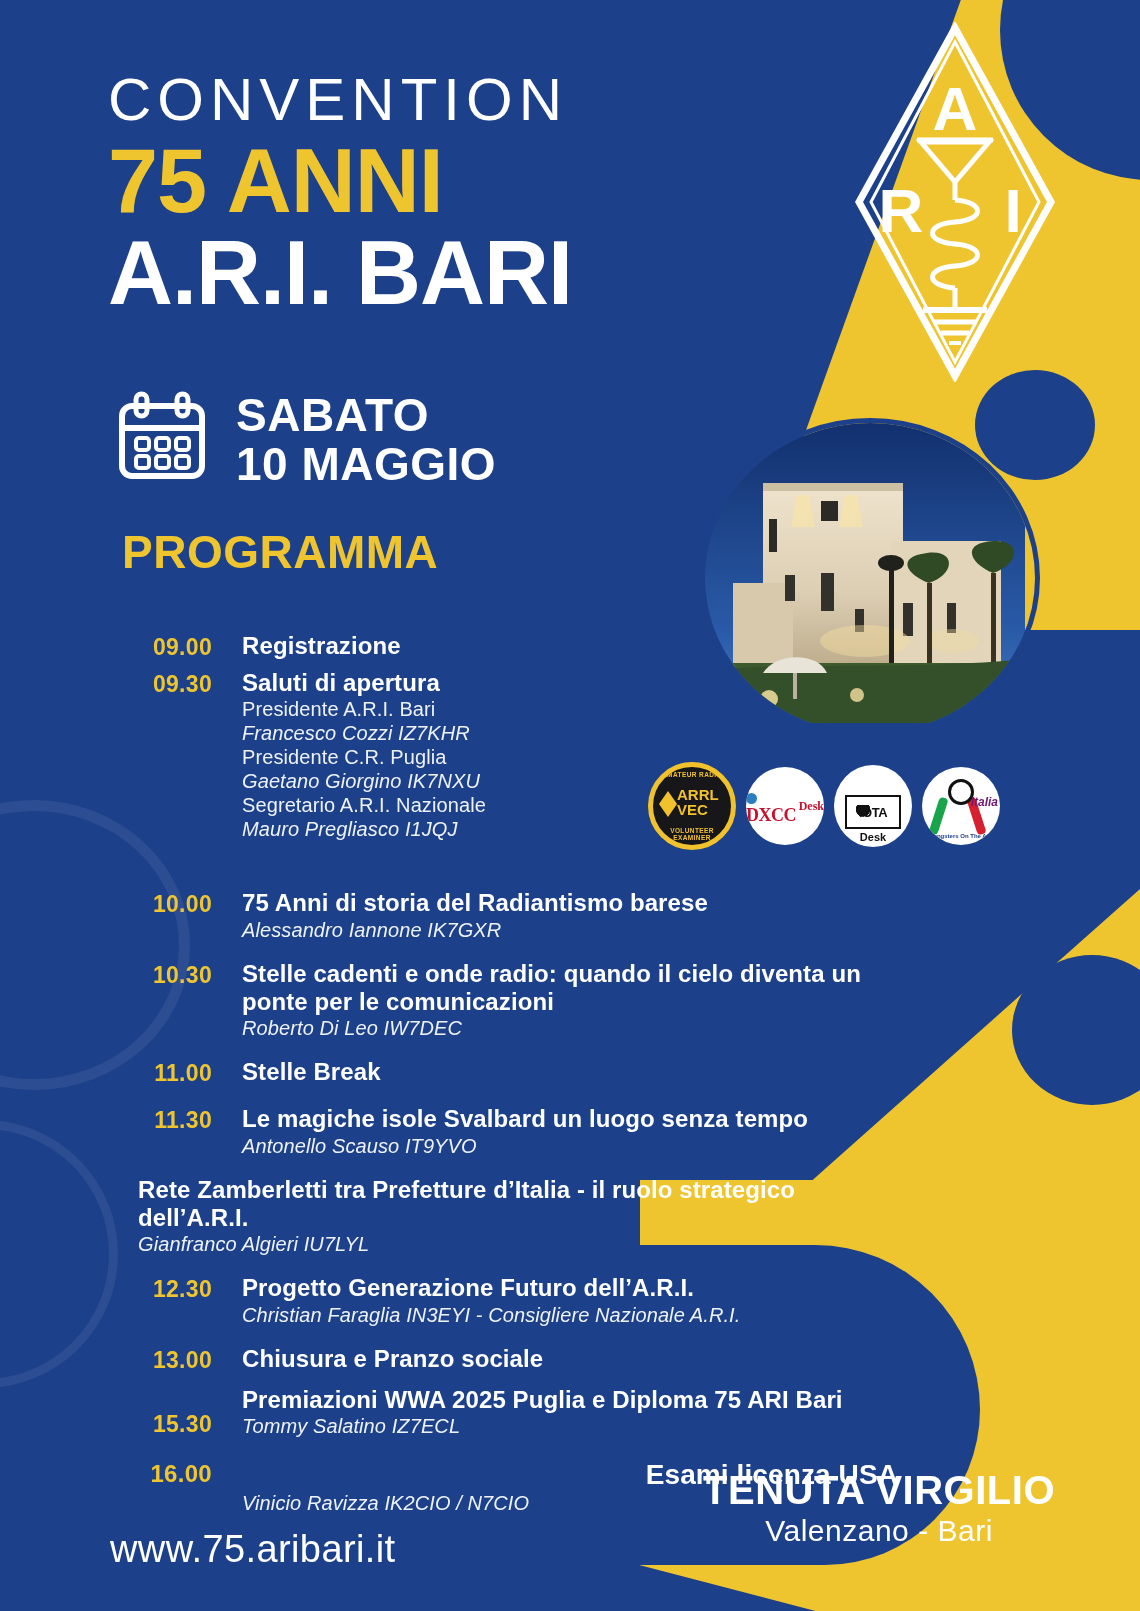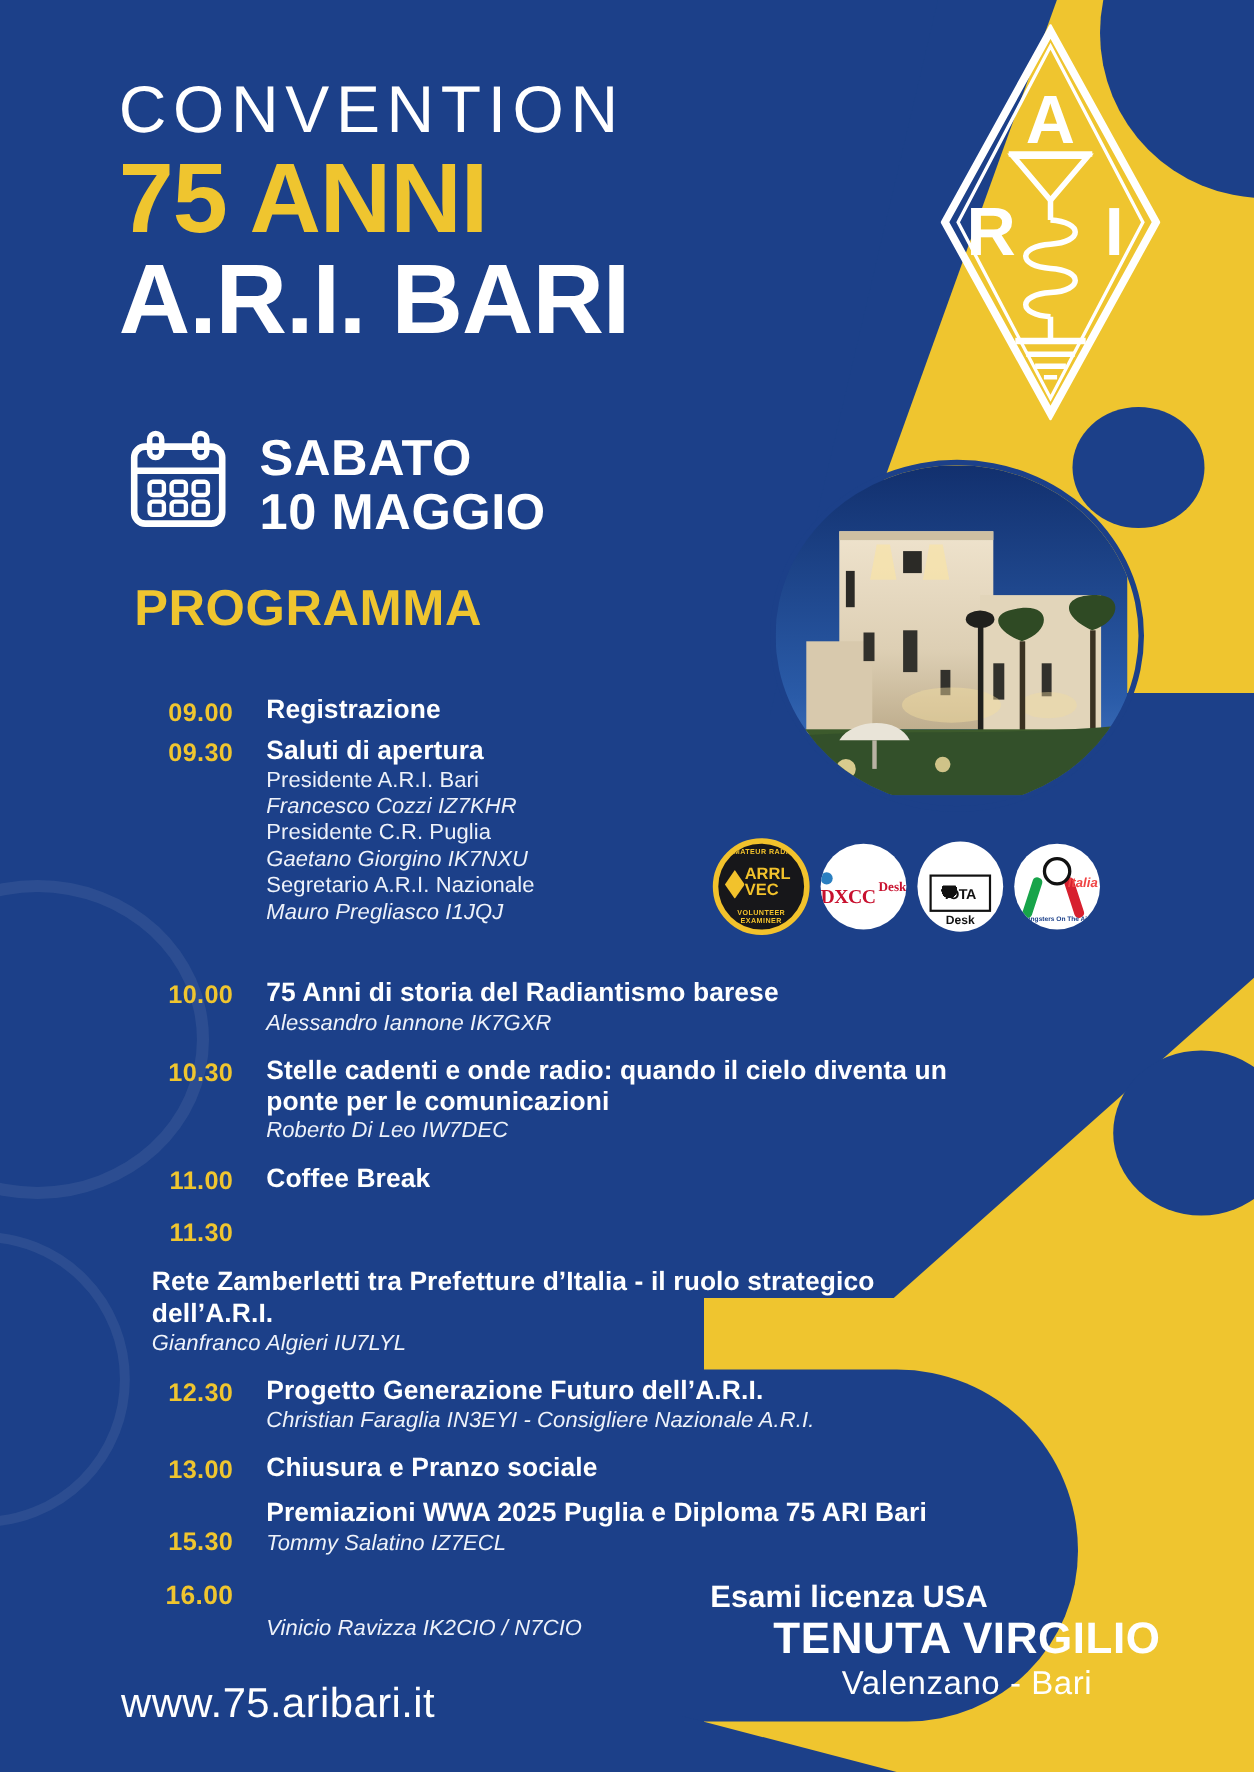--- a/index.html
+++ b/index.html
@@ -176,21 +176,21 @@
   }
   .iota-desk{font-size:11px;font-weight:bold;color:#111;margin-top:2px;}
 
   .badge-yota{position:relative;background:#ffffff;}
   .yota-person{
     position:absolute;left:26px;top:12px;width:20px;height:20px;
     border-radius:50%;border:3px solid #111;
   }
   .yota-arm-l{position:absolute;left:12px;top:30px;width:9px;height:38px;background:#17a44a;transform:rotate(18deg);border-radius:4px;}
   .yota-arm-r{position:absolute;left:50px;top:30px;width:9px;height:38px;background:#d7202f;transform:rotate(-18deg);border-radius:4px;}
-  .yota-italia{position:absolute;right:2px;top:28px;color:#ef4444;font-weight:bold;font-size:12px;font-style:italic;}
+  .yota-italia{position:absolute;right:2px;top:28px;color:#701a75;font-weight:bold;font-size:12px;font-style:italic;}
   .yota-arc{position:absolute;left:4px;bottom:6px;color:#1c4089;font-size:6px;font-weight:bold;}
 
   
   .photo{
     position:absolute;left:700px;top:418px;width:330px;height:310px;
     border-radius:50%;overflow:hidden;border:5px solid #1c4089;
   }
   .photo svg{display:block;}
 
   
@@ -308,26 +308,30 @@
       <div class="sched-time">10.30</div>
       <div class="sched-body">
         <div class="sched-title">Stelle cadenti e onde radio: quando il cielo diventa un ponte per le comunicazioni</div>
         <div class="sched-sub">Roberto Di Leo IW7DEC</div>
       </div>
     </div>
 
     <div class="sched-item" style="margin-bottom:18px;">
       <div class="sched-time">11.00</div>
       <div class="sched-body">
-        <div class="sched-title">Coffee Break</div>
+        <div class="sched-title">Stelle Break</div>
       </div>
     </div>
 
     <div class="sched-item" style="margin-bottom:18px;">
       <div class="sched-time">11.30</div>
+      <div class="sched-body">
+        <div class="sched-title">Le magiche isole Svalbard un luogo senza tempo</div>
+        <div class="sched-sub">Antonello Scauso IT9YVO</div>
+      </div>
     </div>
 
     <div class="sched-item" style="margin-bottom:18px;">
       <div class="sched-body">
         <div class="sched-title">Rete Zamberletti tra Prefetture d’Italia - il ruolo strategico dell’A.R.I.</div>
         <div class="sched-sub">Gianfranco Algieri IU7LYL</div>
       </div>
     </div>
 
     <div class="sched-item" style="margin-bottom:18px;">

